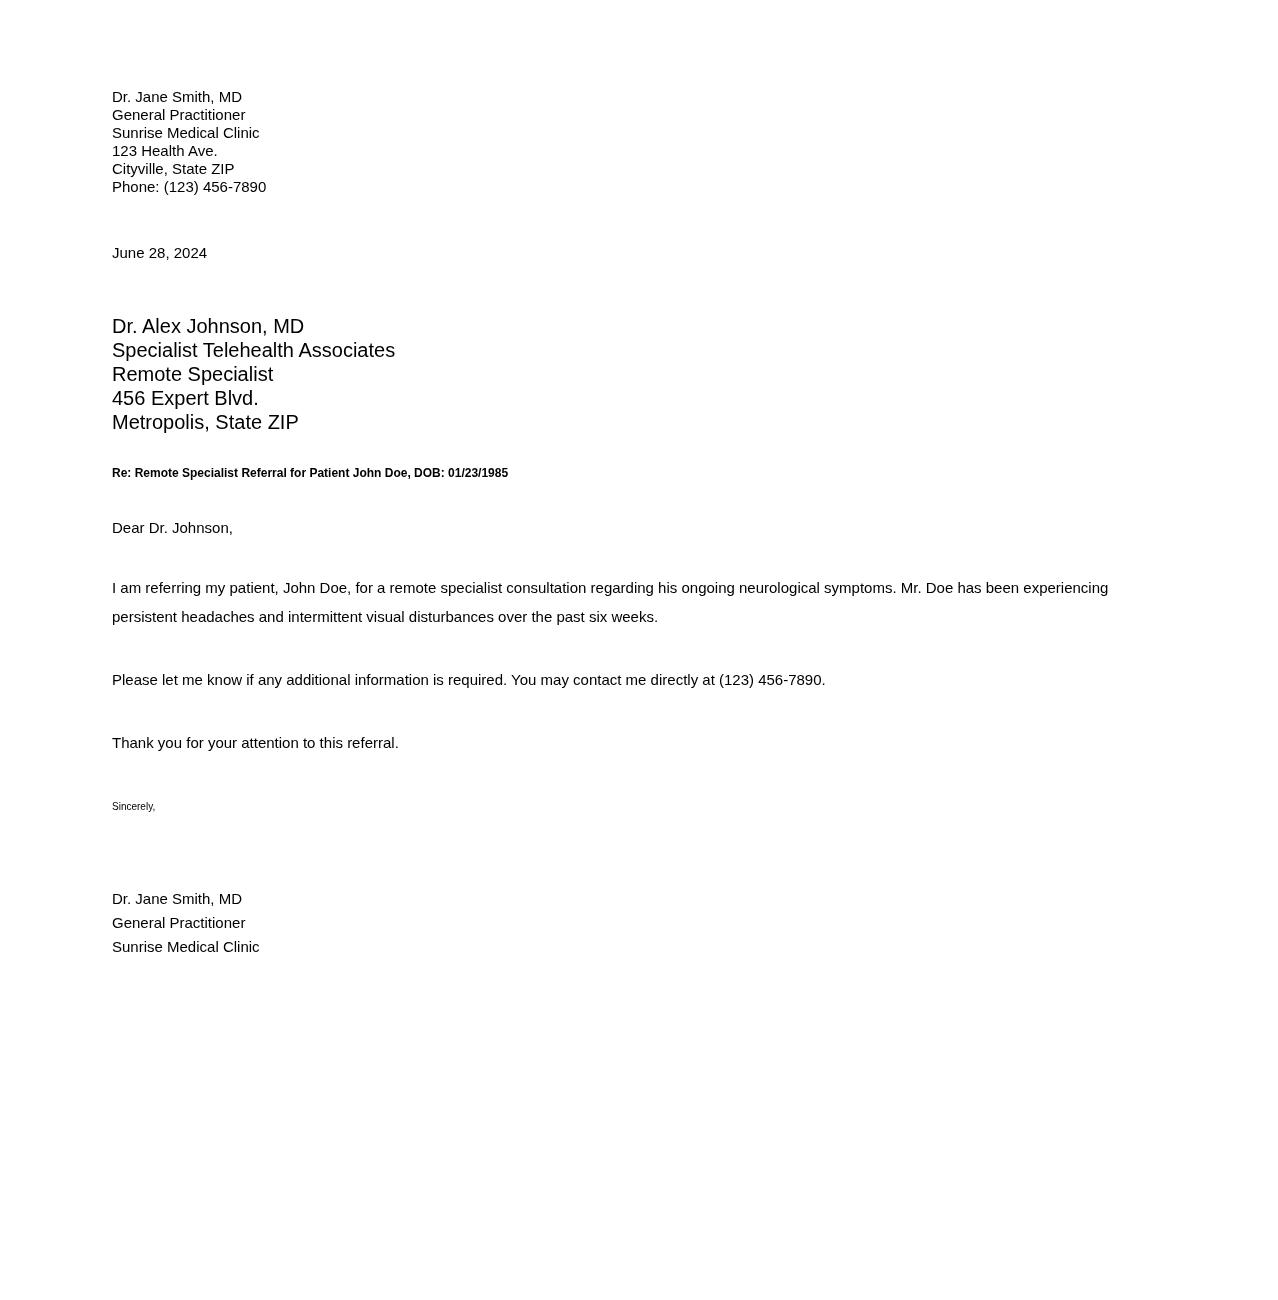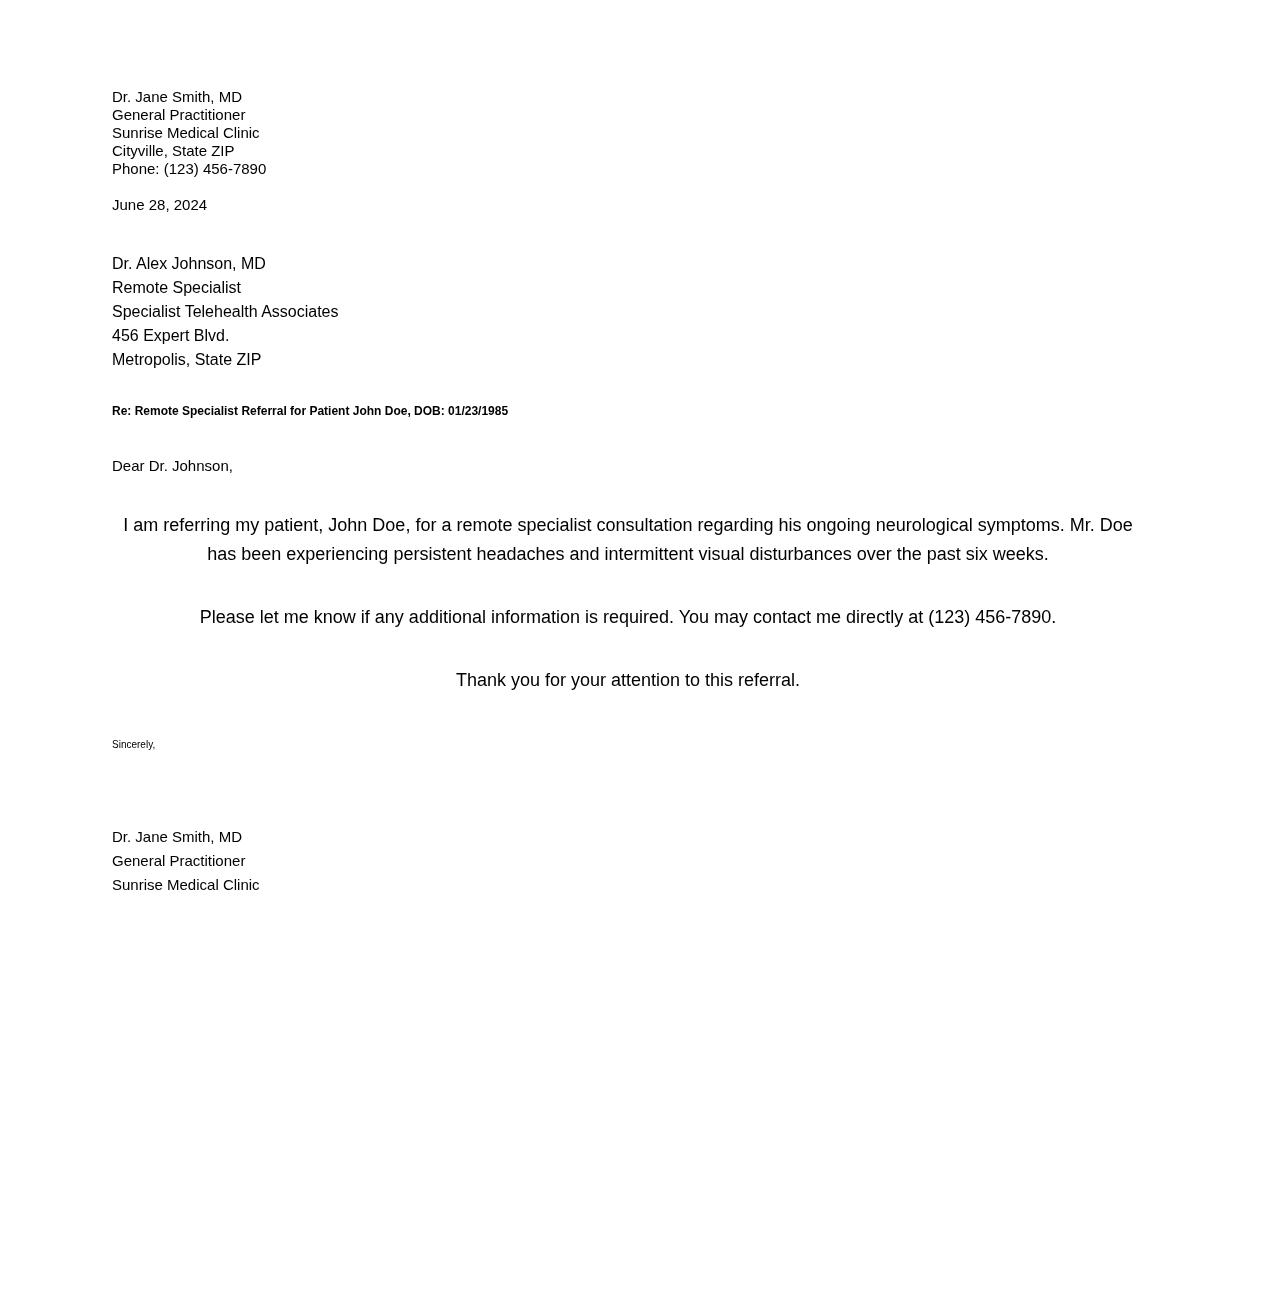--- a/index.html
+++ b/index.html
@@ -33,29 +33,29 @@
   .sender-block {
     font-size: 15px;
     line-height: 18px;
   }
   .sender-block .line {
     white-space: pre;
   }
 
   
   .date-line {
-    margin-top: 18px;
+    margin-top: 48px;
     font-size: 15px;
     line-height: 18px;
   }
 
   
   .recipient-block {
-    margin-top: 38px;
-    font-size: 16px;
+    margin-top: 52px;
+    font-size: 20px;
     line-height: 24px;
   }
   .recipient-block .line {
     white-space: pre;
   }
 
   
   .subject-line {
     margin-top: 29px;
     font-size: 12px;
@@ -66,23 +66,23 @@
   
   .salutation {
     margin-top: 35px;
     font-size: 15px;
     line-height: 20px;
   }
 
   
   .body-paragraph {
     margin-top: 34px;
-    font-size: 18px;
+    font-size: 15px;
     line-height: 29px;
-    text-align: center;
+    text-align: left;
   }
   .body-paragraph.first {
     margin-top: 35px;
   }
 
   
   .closing {
     margin-top: 40px;
     font-size: 10px;
     line-height: 20px;
@@ -101,30 +101,31 @@
 </head>
 <body>
 
 <div class="page">
   <div class="letter">
 
     <div class="sender-block">
       <div class="line">Dr. Jane Smith, MD</div>
       <div class="line">General Practitioner</div>
       <div class="line">Sunrise Medical Clinic</div>
+      <div class="line">123 Health Ave.</div>
       <div class="line">Cityville, State ZIP</div>
       <div class="line">Phone: (123) 456-7890</div>
     </div>
 
     <div class="date-line">June 28, 2024</div>
 
     <div class="recipient-block">
       <div class="line">Dr. Alex Johnson, MD</div>
+      <div class="line">Specialist Telehealth Associates</div>
       <div class="line">Remote Specialist</div>
-      <div class="line">Specialist Telehealth Associates</div>
       <div class="line">456 Expert Blvd.</div>
       <div class="line">Metropolis, State ZIP</div>
     </div>
 
     <div class="subject-line">Re: Remote Specialist Referral for Patient John Doe, DOB: 01/23/1985</div>
 
     <div class="salutation">Dear Dr. Johnson,</div>
 
     <div class="body-paragraph first">I am referring my patient, John Doe, for a remote specialist consultation regarding his ongoing neurological symptoms. Mr. Doe has been experiencing persistent headaches and intermittent visual disturbances over the past six weeks.</div>
     <div class="body-paragraph">Please let me know if any additional information is required. You may contact me directly at (123) 456-7890.</div>

